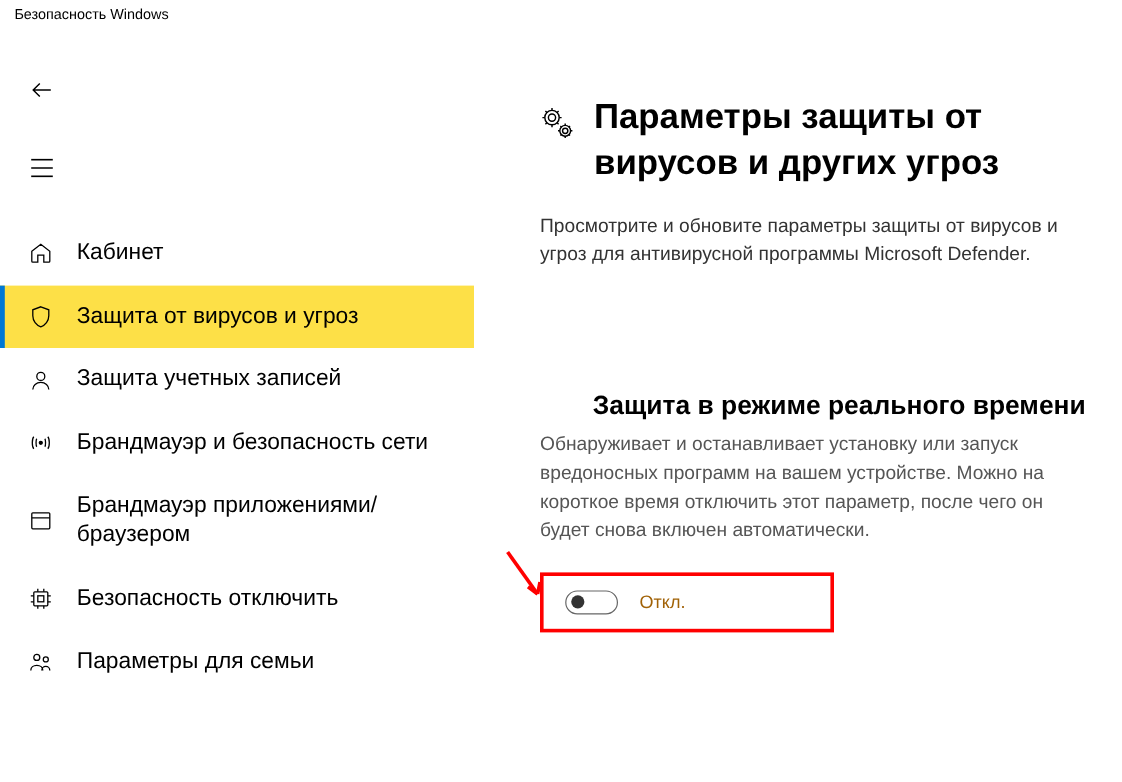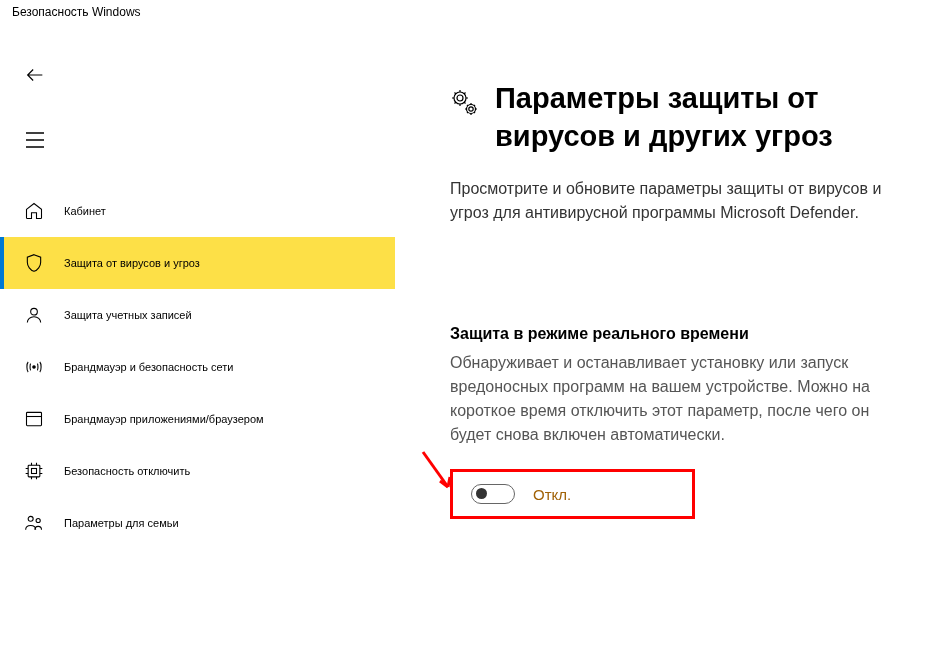--- a/index.html
+++ b/index.html
@@ -72,21 +72,21 @@
       width: 24px;
       height: 24px;
       display: flex;
       align-items: center;
       justify-content: center;
       flex-shrink: 0;
       color: #000;
     }
     .nav-label {
       margin-left: 18px;
-      font-size: 11px;
+      font-size: 19px;
       color: #000;
       line-height: 1.3;
     }
     .main {
       flex: 1;
       padding: 50px 30px 20px 55px;
     }
     .page-header {
       display: flex;
       align-items: flex-start;
@@ -105,23 +105,24 @@
       margin-top: 22px;
       font-size: 16px;
       line-height: 1.5;
       color: #333;
       max-width: 440px;
     }
     .section {
       margin-top: 100px;
     }
     .section-title {
-      font-size: 16px;
+      font-size: 22px;
       font-weight: 600;
       color: #000;
+      margin-left: 44px;
     }
     .section-desc {
       margin-top: 8px;
       font-size: 16px;
       line-height: 1.5;
       color: #555;
       max-width: 470px;
     }
     .toggle-box {
       margin-top: 22px;

